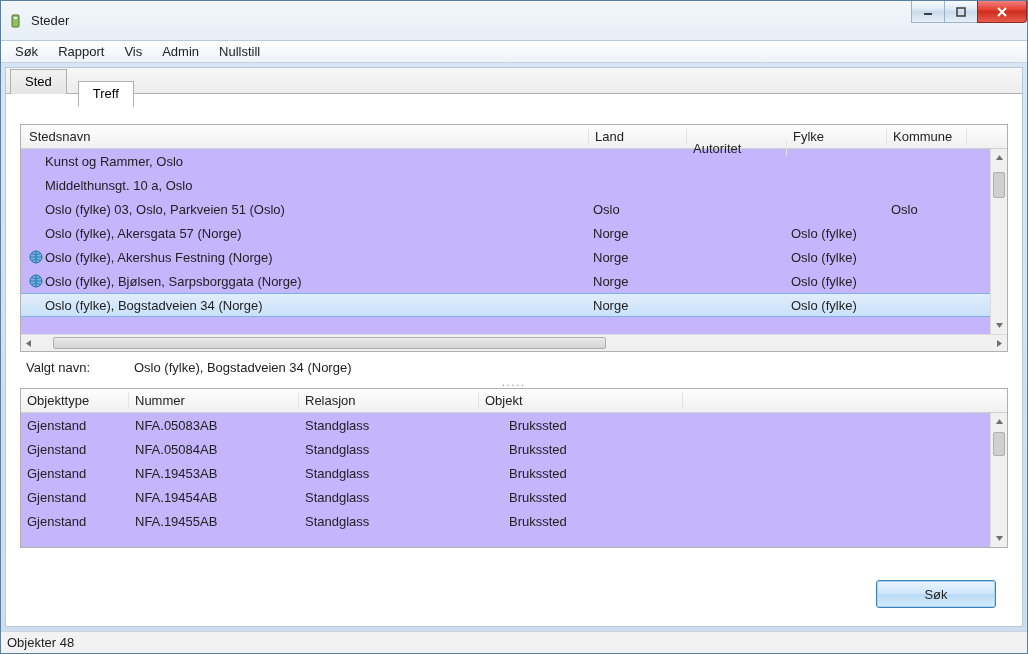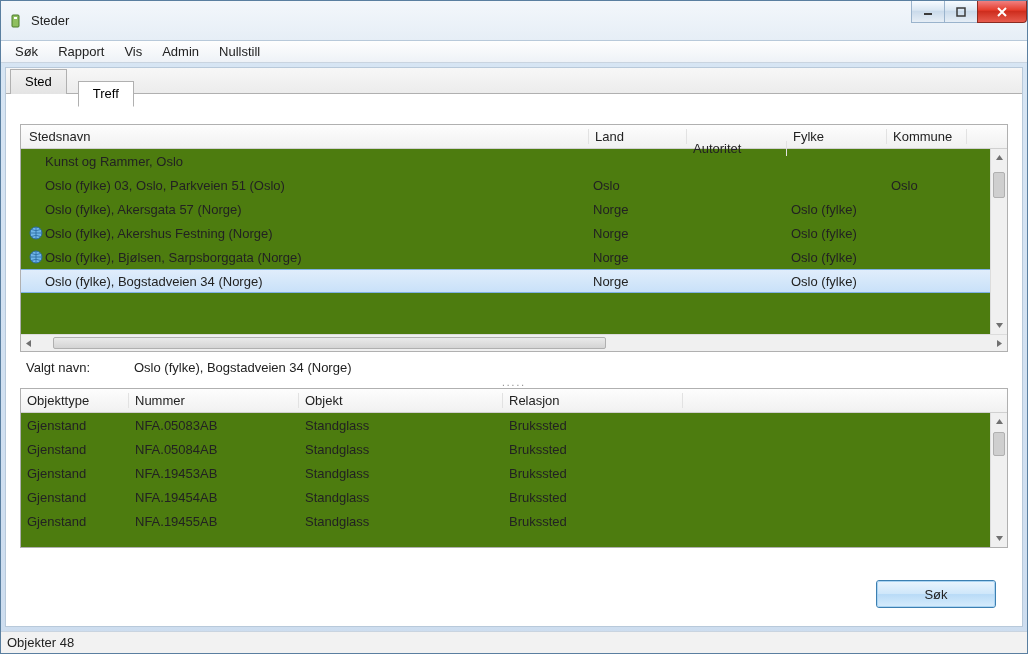--- a/index.html
+++ b/index.html
@@ -88,21 +88,21 @@
 
 .tab-body {
   flex: 1;
   padding: 30px 14px 10px 14px;
   display: flex; flex-direction: column;
   overflow: hidden;
 }
 
 .panel {
   border: 1px solid #b0b0b0;
-  background: #4d7c0f;
+  background: #c4b5fd;
 }
 
 .upper-panel {
   height: 228px;
   display: flex; flex-direction: column;
 }
 .grid-header {
   display: flex;
   background: linear-gradient(#fdfdfd, #f1f1f1);
   border-bottom: 1px solid #d0d0d0;
@@ -273,20 +273,30 @@
                   <span>Kunst og Rammer, Oslo</span>
                 </div>
                 <div class="gc u-c2"></div>
                 <div class="gc u-c3"></div>
                 <div class="gc u-c4"></div>
                 <div class="gc u-c5"></div>
               </div>
               <div class="grid-row">
                 <div class="gc u-c1">
                   <span class="gc-icon"></span>
+                  <span>Middelthunsgt. 10 a, Oslo</span>
+                </div>
+                <div class="gc u-c2"></div>
+                <div class="gc u-c3"></div>
+                <div class="gc u-c4"></div>
+                <div class="gc u-c5"></div>
+              </div>
+              <div class="grid-row">
+                <div class="gc u-c1">
+                  <span class="gc-icon"></span>
                   <span>Oslo (fylke)  03, Oslo, Parkveien 51 (Oslo)</span>
                 </div>
                 <div class="gc u-c2">Oslo</div>
                 <div class="gc u-c3"></div>
                 <div class="gc u-c4"></div>
                 <div class="gc u-c5">Oslo</div>
               </div>
               <div class="grid-row">
                 <div class="gc u-c1">
                   <span class="gc-icon"></span>
@@ -374,22 +384,22 @@
       <div class="selected-row">
         <span class="lbl">Valgt navn:</span>
         <span>Oslo (fylke), Bogstadveien 34 (Norge)</span>
       </div>
       <div class="dots">.....</div>
 
       <div class="panel lower-panel">
         <div class="grid-header">
           <div class="gh-cell l-c1">Objekttype</div>
           <div class="gh-cell l-c2">Nummer</div>
+          <div class="gh-cell l-c4">Relasjon</div>
           <div class="gh-cell l-c3">Objekt</div>
-          <div class="gh-cell l-c4">Relasjon</div>
         </div>
         <div class="grid-body">
           <div class="grid-rows" id="lower-rows">
               <div class="grid-row">
                 <div class="gc l-c1">Gjenstand</div>
                 <div class="gc l-c2">NFA.05083AB</div>
                 <div class="gc l-c3">Standglass</div>
                 <div class="gc l-c4">Brukssted</div>
               </div>
               <div class="grid-row">

